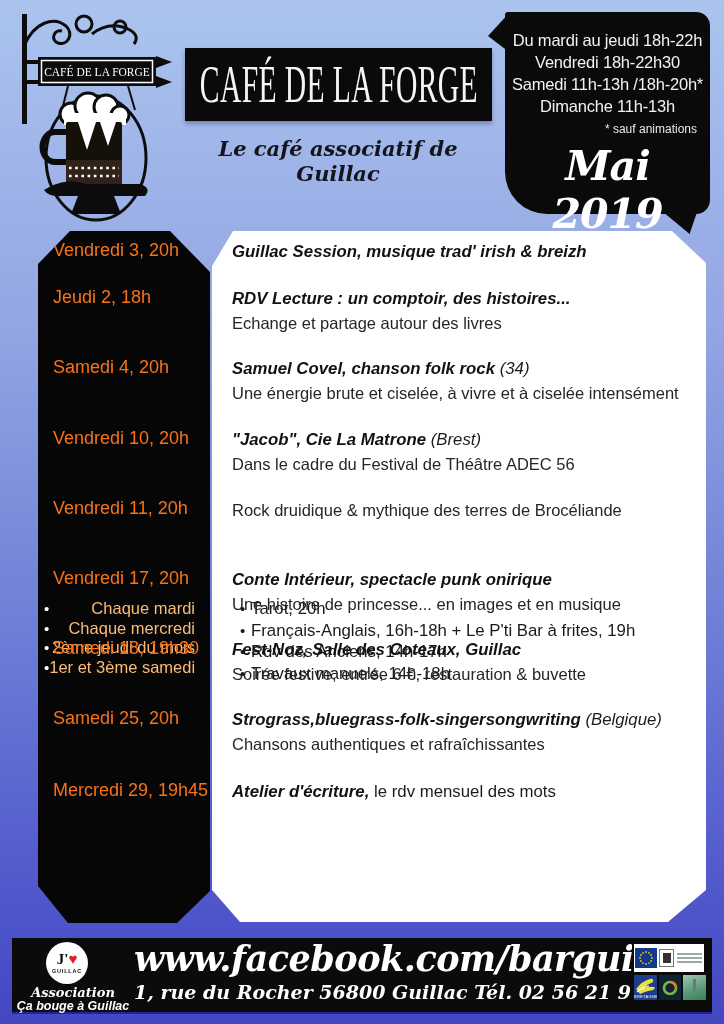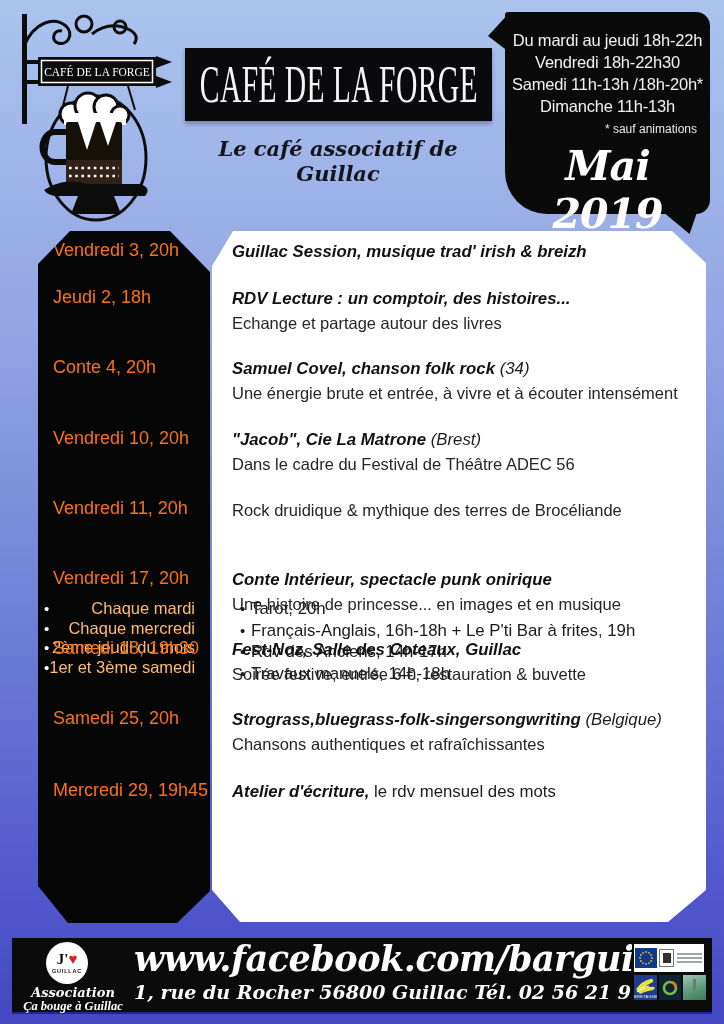--- a/index.html
+++ b/index.html
@@ -51,21 +51,21 @@
     border-bottom:2px solid #22229a;box-sizing:border-box;display:flex;z-index:5;}
   .assoc{position:relative;width:122px;flex:none;}
   .assoc-circle{position:absolute;left:34px;top:4px;width:42px;height:42px;border-radius:50%;background:#ffffff;
     display:flex;flex-direction:column;align-items:center;justify-content:center;line-height:1;}
   .assoc-j{font-family:"Liberation Serif",serif;font-weight:bold;font-size:15px;color:#0a0a0a;}
   .assoc-heart{color:#d81f26;font-size:15px;}
   .assoc-name{font-size:5.5px;font-weight:bold;letter-spacing:.8px;color:#111;margin-top:2px;}
   .assoc-line1{position:absolute;top:47px;left:0;width:122px;text-align:center;color:#fff;
     font-family:"DejaVu Serif",serif;font-style:italic;font-weight:bold;font-size:13px;}
   .assoc-line2{position:absolute;top:61px;left:0;width:122px;text-align:center;color:#fff;
-    font-family:Liberation Serif, serif;font-style:italic;font-weight:bold;font-size:12.5px;white-space:nowrap;}
+    font-family:Liberation Sans, sans-serif;font-style:italic;font-weight:bold;font-size:12.5px;white-space:nowrap;}
   .footer-center{flex:1;text-align:center;color:#fff;overflow:hidden;}
   .fb-link{font-family:"DejaVu Serif",serif;font-style:italic;font-weight:bold;font-size:35px;
     letter-spacing:-.5px;line-height:42px;white-space:nowrap;}
   .addr{font-family:"DejaVu Serif",serif;font-style:italic;font-weight:bold;font-size:19px;
     line-height:24px;white-space:nowrap;}
   .partners{position:relative;width:80px;flex:none;}
   .p-strip{position:absolute;left:2px;top:6px;width:70px;height:28px;background:#fff;display:flex;align-items:center;gap:2px;padding:1px;box-sizing:border-box;}
   .eu-flag{width:22px;height:20px;flex:none;}
   .leader-box{width:13px;height:16px;background:#fff;border:1px solid #777;flex:none;display:flex;align-items:center;justify-content:center;}
   .leader-glyph{width:8px;height:10px;background:#333;}
@@ -150,21 +150,21 @@
           <span class="day-bullet">•</span>
           <span class="day-text">2ème jeudi du mois</span>
         </div>
         <div class="day-row">
           <span class="day-bullet">•</span>
           <span class="day-text">1er et 3ème samedi</span>
         </div>
       </div>
   <div class="date-label" style="top: 9px;">Vendredi 3, 20h</div>
       <div class="date-label" style="top: 56px;">Jeudi 2, 18h</div>
-      <div class="date-label" style="top: 126px;">Conte 4, 20h</div>
+      <div class="date-label" style="top: 126px;">Samedi 4, 20h</div>
       <div class="date-label" style="top: 197px;">Vendredi 10, 20h</div>
       <div class="date-label" style="top: 267px;">Vendredi 11, 20h</div>
       <div class="date-label" style="top: 337px;">Vendredi 17, 20h</div>
       <div class="date-label" style="top: 407px;">Samedi 18, 19h30</div>
       <div class="date-label" style="top: 477px;">Samedi 25, 20h</div>
       <div class="date-label" style="top: 549px;">Mercredi 29, 19h45</div>
     </div>
   <div class="panel" id="panel">
     <div class="weekly-acts" id="weeklyActs">
         <div class="act-row">
@@ -186,21 +186,21 @@
       </div>
   <div class="event" style="top: 9px;">
         <div class="ev-title"><span class="t-main">Guillac Session, musique trad' irish &amp; breizh</span></div>
       </div>
       <div class="event" style="top: 56px;">
         <div class="ev-title"><span class="t-main">RDV Lecture : un comptoir, des histoires...</span></div>
         <div class="ev-desc">Echange et partage autour des livres</div>
       </div>
       <div class="event" style="top: 126px;">
         <div class="ev-title"><span class="t-main">Samuel Covel, chanson folk rock</span><span class="t-note"> (34)</span></div>
-        <div class="ev-desc">Une énergie brute et entrée, à vivre et à écouter intensément</div>
+        <div class="ev-desc">Une énergie brute et ciselée, à vivre et à ciselée intensément</div>
       </div>
       <div class="event" style="top: 197px;">
         <div class="ev-title"><span class="t-main">"Jacob", Cie La Matrone</span><span class="t-note"> (Brest)</span></div>
         <div class="ev-desc">Dans le cadre du Festival de Théâtre ADEC 56</div>
       </div>
       <div class="event" style="top: 267px;">
         <div class="ev-desc">Rock druidique &amp; mythique des terres de Brocéliande</div>
       </div>
       <div class="event" style="top: 337px;">
         <div class="ev-title"><span class="t-main">Conte Intérieur, spectacle punk onirique</span></div>

